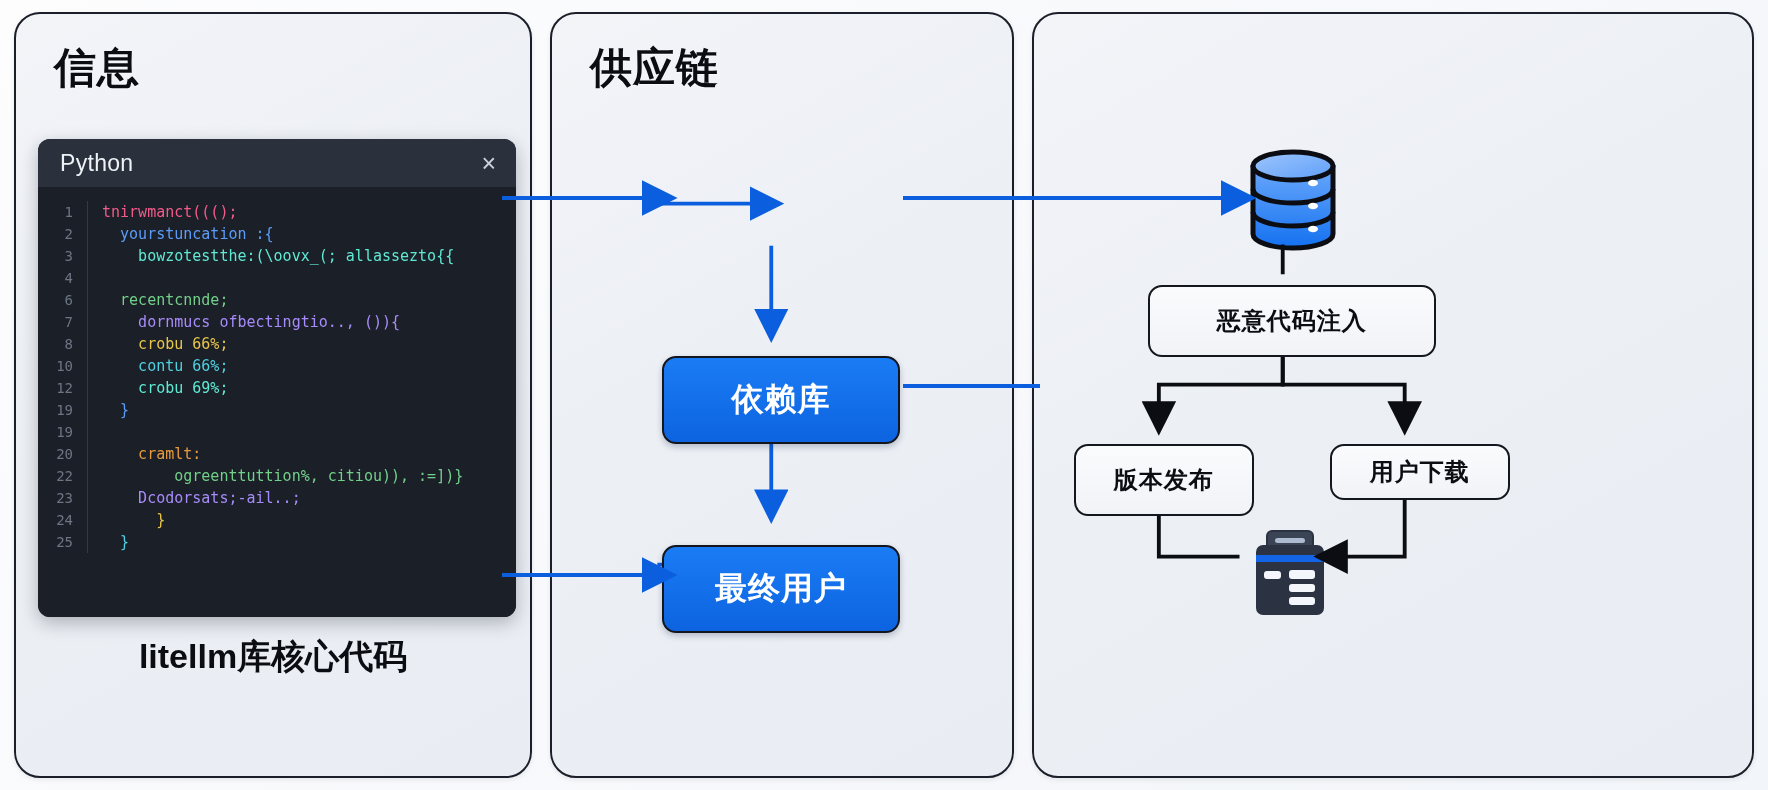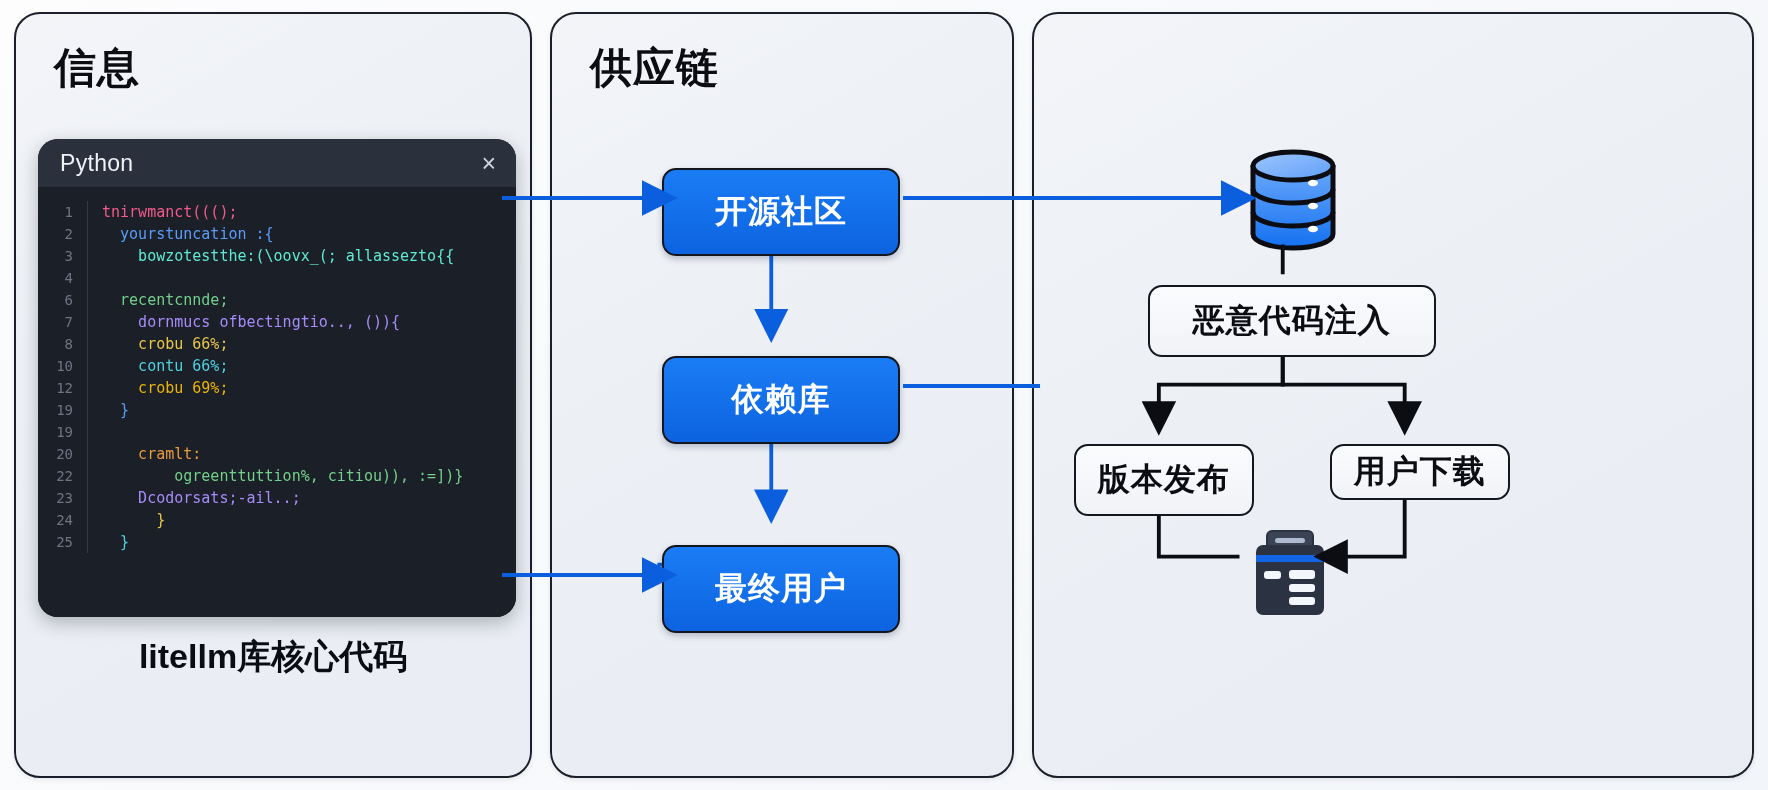--- a/index.html
+++ b/index.html
@@ -47,21 +47,21 @@
   }
 
   
   .code-window {
     position: absolute;
     left: 22px;
     top: 125px;
     width: 478px;
     height: 478px;
     background: #1b1f27;
-    border-radius: 20px;
+    border-radius: 12px;
     box-shadow: 0 6px 18px rgba(15,20,35,.28);
     overflow: hidden;
   }
   .code-titlebar {
     height: 48px;
     background: #2b313c;
     display: flex;
     align-items: center;
     justify-content: space-between;
     padding: 0 20px 0 22px;
@@ -105,21 +105,21 @@
   }
   .ct { color: #c8cedb; filter: blur(.45px); overflow: hidden; }
   .c-pink   { color: #f25a8a; }
   .c-teal   { color: #5eead4; }
   .c-blue   { color: #5b9cf8; }
   .c-orange { color: #e89a3c; }
   .c-green  { color: #72d08a; }
   .c-purple { color: #a78bfa; }
   .c-yellow { color: #e8c64a; }
   .c-cyan   { color: #4fd0e0; }
-  .c-gray   { color: #eab308; }
+  .c-gray   { color: #5eead4; }
 
   .code-caption {
     position: absolute;
     left: 0;
     right: 0;
     top: 620px;
     text-align: center;
     font-size: 34px;
     font-weight: bold;
     color: #0b0d12;
@@ -150,21 +150,21 @@
   
   .node-white {
     position: absolute;
     background: linear-gradient(180deg, #fafbfd 0%, #f1f3f7 100%);
     border: 2px solid #14171e;
     border-radius: 14px;
     display: flex;
     align-items: center;
     justify-content: center;
     color: #0b0d12;
-    font-size: 32px;
+    font-size: 24px;
     font-weight: bold;
     letter-spacing: 1px;
     cursor: pointer;
   }
   .node-inject  { left: 114px; top: 271px; width: 288px; height: 72px; }
   .node-release { left: 40px;  top: 430px; width: 180px; height: 72px; }
   .node-dl      { left: 296px; top: 430px; width: 180px; height: 56px; }
 
   
   .ovl {
@@ -234,21 +234,20 @@
         <marker id="bArrow" markerWidth="9" markerHeight="9" refX="5.6" refY="4.5" orient="auto">
           <path d="M0,0 L9,4.5 L0,9 z" fill="#0b5ede"></path>
         </marker>
       </defs>
       <line x1="110" y1="198" x2="229" y2="198" stroke="#0b5ede" stroke-width="4" marker-end="url(#bArrow)"></line>
       <line x1="229" y1="242" x2="229" y2="330" stroke="#0b5ede" stroke-width="4" marker-end="url(#bArrow)"></line>
       <line x1="229" y1="430" x2="229" y2="519" stroke="#0b5ede" stroke-width="4" marker-end="url(#bArrow)"></line>
       <line x1="110" y1="575" x2="229" y2="575" stroke="#0b5ede" stroke-width="4" marker-end="url(#bArrow)"></line>
     </svg>
 
-    <div class="node-blue node-community">开源社区</div>
     <div class="node-blue node-dep">依赖库</div>
     <div class="node-blue node-enduser">最终用户</div>
   </div>
 
   <div class="panel panel-poison">
 
     <svg class="db-icon" viewBox="0 0 92 108">
       <defs>
         <linearGradient id="dbg" x1="0" y1="0" x2="0" y2="1">
           <stop offset="0" stop-color="#6aa8fb"></stop>

